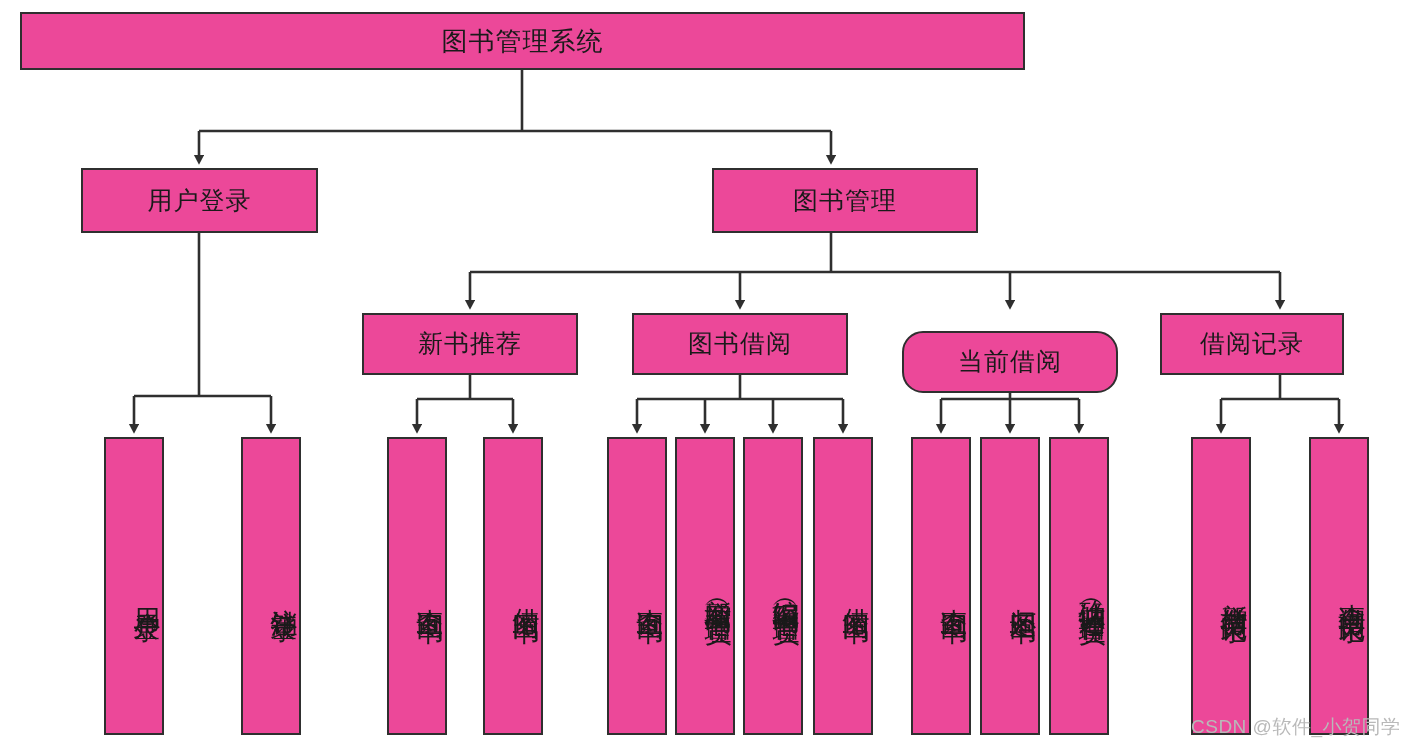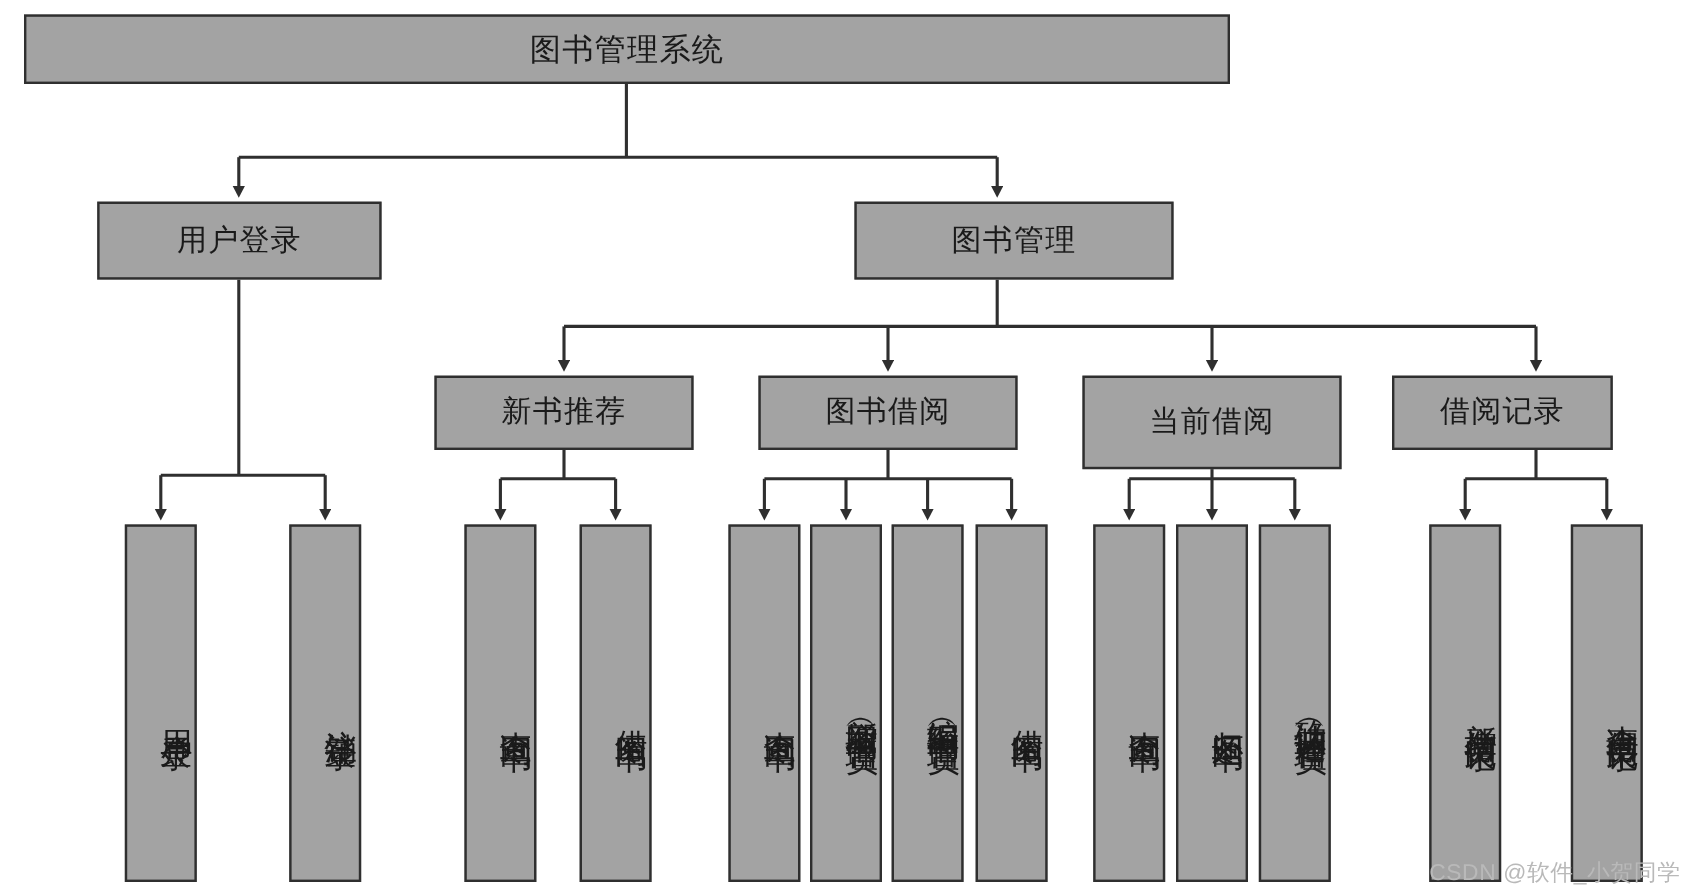--- a/index.html
+++ b/index.html
@@ -22,21 +22,21 @@
     left: 0;
     top: 0;
     width: 1405px;
     height: 747px;
     pointer-events: none;
   }
   .node {
     position: absolute;
     box-sizing: border-box;
     border: 2.5px solid #2f2f2f;
-    background: #a3a3a3;
+    background: #ec4899;
     display: flex;
     align-items: center;
     justify-content: center;
     color: #1a1a1a;
     line-height: 1.18;
     text-align: center;
   }
   .node.horiz {
     font-size: 25px;
     letter-spacing: 1px;
@@ -132,21 +132,21 @@
   <div class="node horiz" style="left:712px; top:168px; width:266px; height:65px;">
     <span>图书管理</span>
   </div>
 
   <div class="node horiz" style="left:362px; top:313px; width:216px; height:62px;text-align:right;">
     <span>新书推荐</span>
   </div>
   <div class="node horiz" style="left:632px; top:313px; width:216px; height:62px;">
     <span>图书借阅</span>
   </div>
-  <div class="node horiz" style="left:902px; top:313px; width:216px; height:78px;">
+  <div class="node horiz" style="left:902px; top:331px; width:216px; height:62px;border-radius:21px;">
     <span>当前借阅</span>
   </div>
   <div class="node horiz" style="left:1160px; top:313px; width:184px; height:62px;">
     <span>借阅记录</span>
   </div>
 
   <div class="node vert" style="left:104px; top:437px; width:60px; height:298px;">
     <span>用户登录</span>
   </div>
   <div class="node vert" style="left:241px; top:437px; width:60px; height:298px;">

